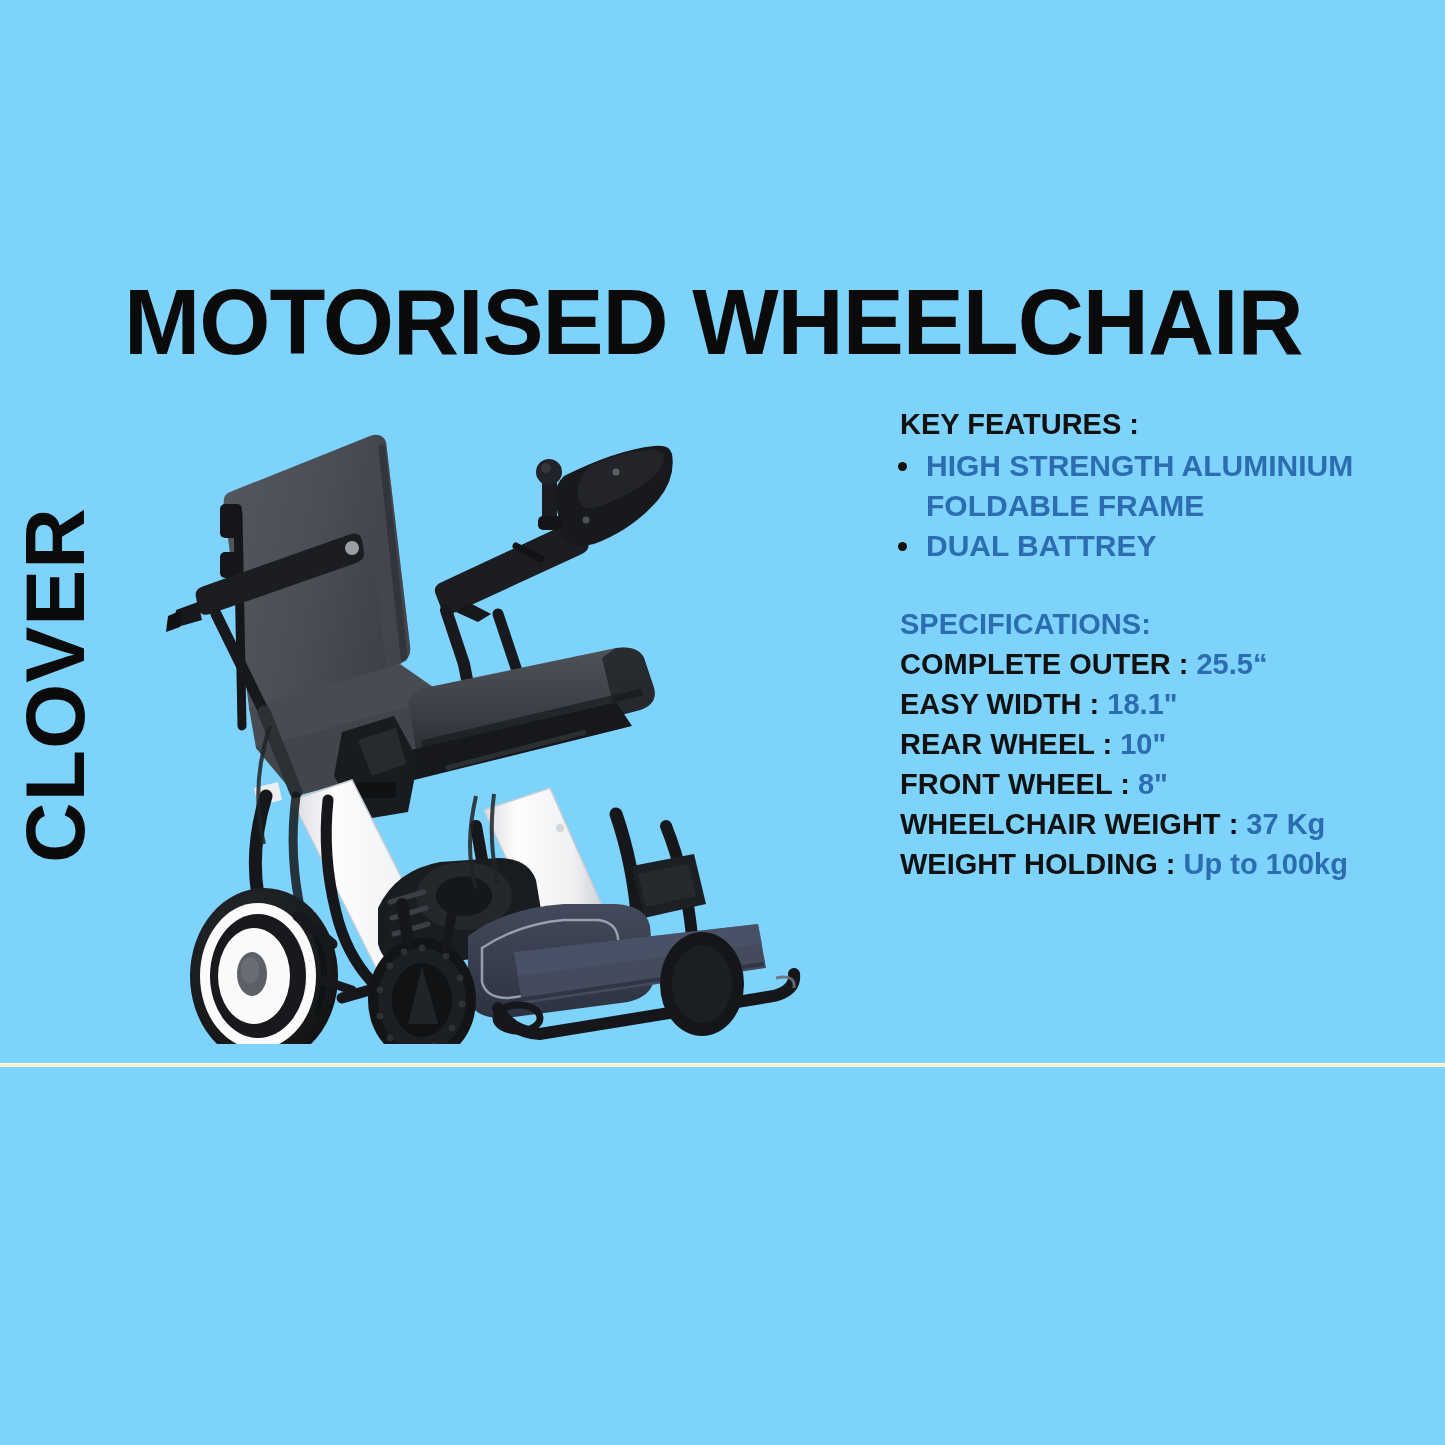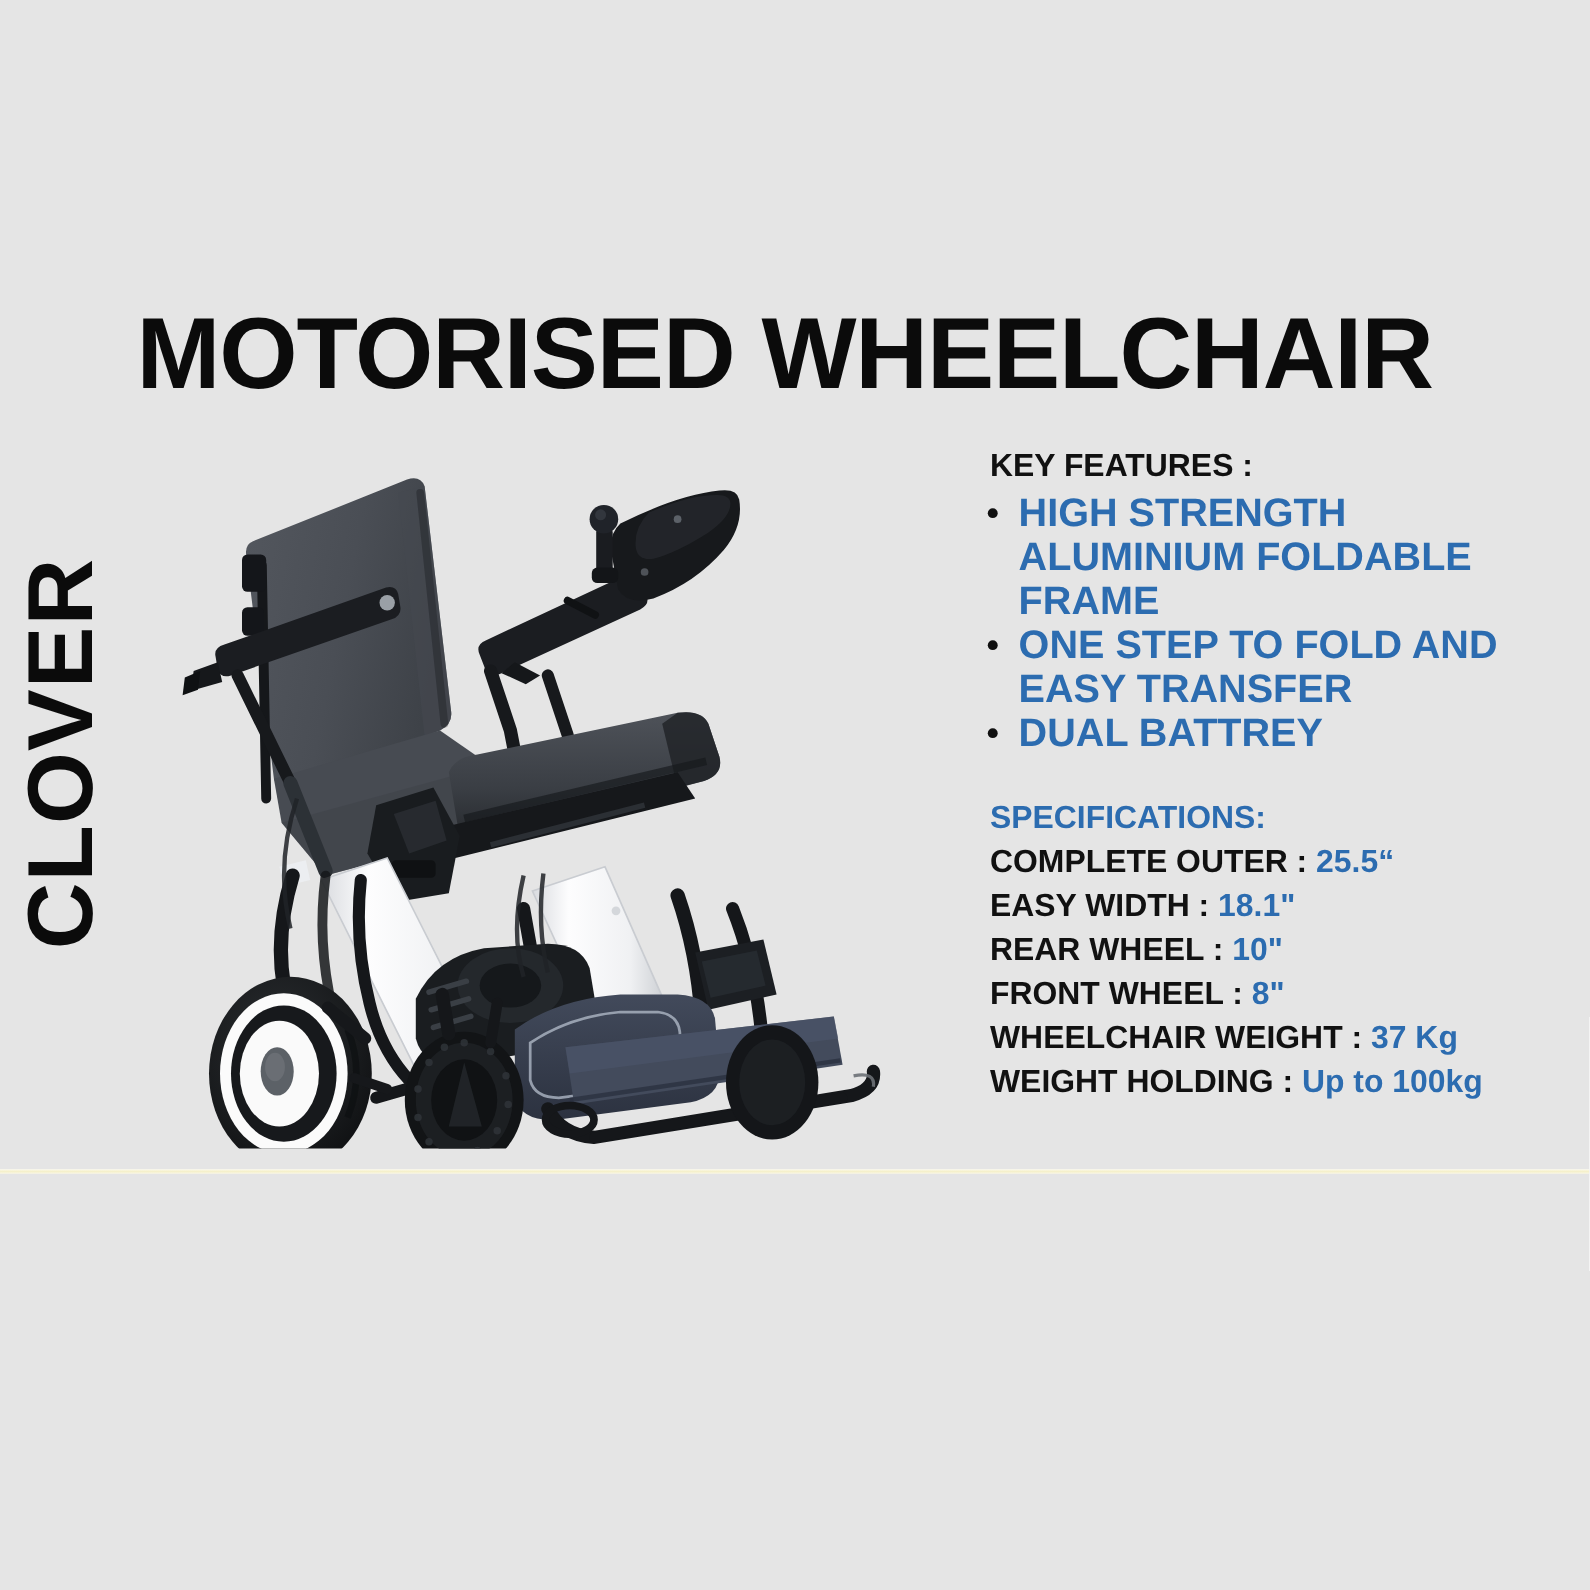--- a/index.html
+++ b/index.html
@@ -7,21 +7,21 @@
     padding: 0;
     background: #ffffff;
   }
   body {
     font-family: "Liberation Sans", sans-serif;
   }
   #poster {
     position: relative;
     width: 1445px;
     height: 1445px;
-    background: #e5e5e5;
+    background: #7dd3fc;
     overflow: hidden;
   }
 
   
   #title {
     position: absolute;
     left: 124px;
     top: 276px;
     font-family: "Liberation Sans", sans-serif;
     font-weight: bold;
@@ -90,21 +90,21 @@
     list-style: none;
     margin: 2px 0 0 0;
     padding: 0;
   }
   ul#features li {
     position: relative;
     padding-left: 38px;
     margin-bottom: 0;
     font-family: "Liberation Sans", sans-serif;
     font-weight: bold;
-    font-size: 36px;
+    font-size: 30px;
     line-height: 40px;
     color: #2c6cb0;
   }
   ul#features li .bullet {
     position: absolute;
     left: 10px;
     top: 16px;
     width: 9px;
     height: 9px;
     border-radius: 50%;
@@ -363,24 +363,20 @@
 
     <div class="section-head">KEY FEATURES :</div>
 
     <ul id="features">
       <li>
         <span class="bullet"></span>
         <span class="feat-text">HIGH STRENGTH ALUMINIUM FOLDABLE FRAME</span>
       </li>
       <li>
         <span class="bullet"></span>
-        <span class="feat-text">ONE STEP TO FOLD AND EASY TRANSFER</span>
-      </li>
-      <li>
-        <span class="bullet"></span>
         <span class="feat-text">DUAL BATTREY</span>
       </li>
     </ul>
 
     <div id="spec-gap"></div>
 
     <div class="section-head blue">SPECIFICATIONS:</div>
 
     <ul id="specs">
       <li>

